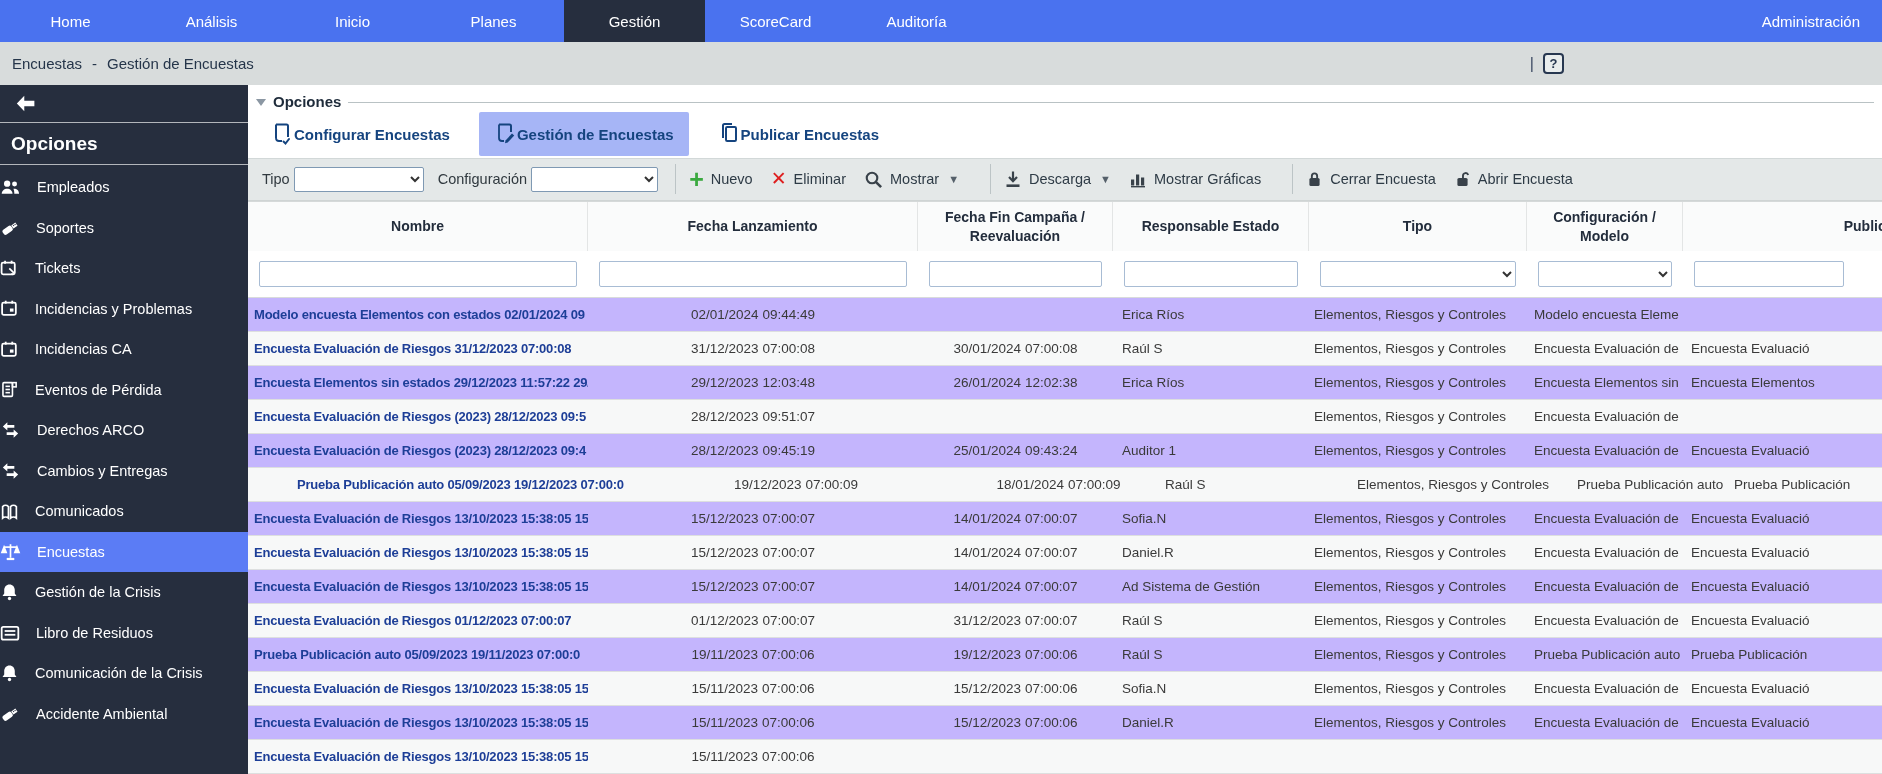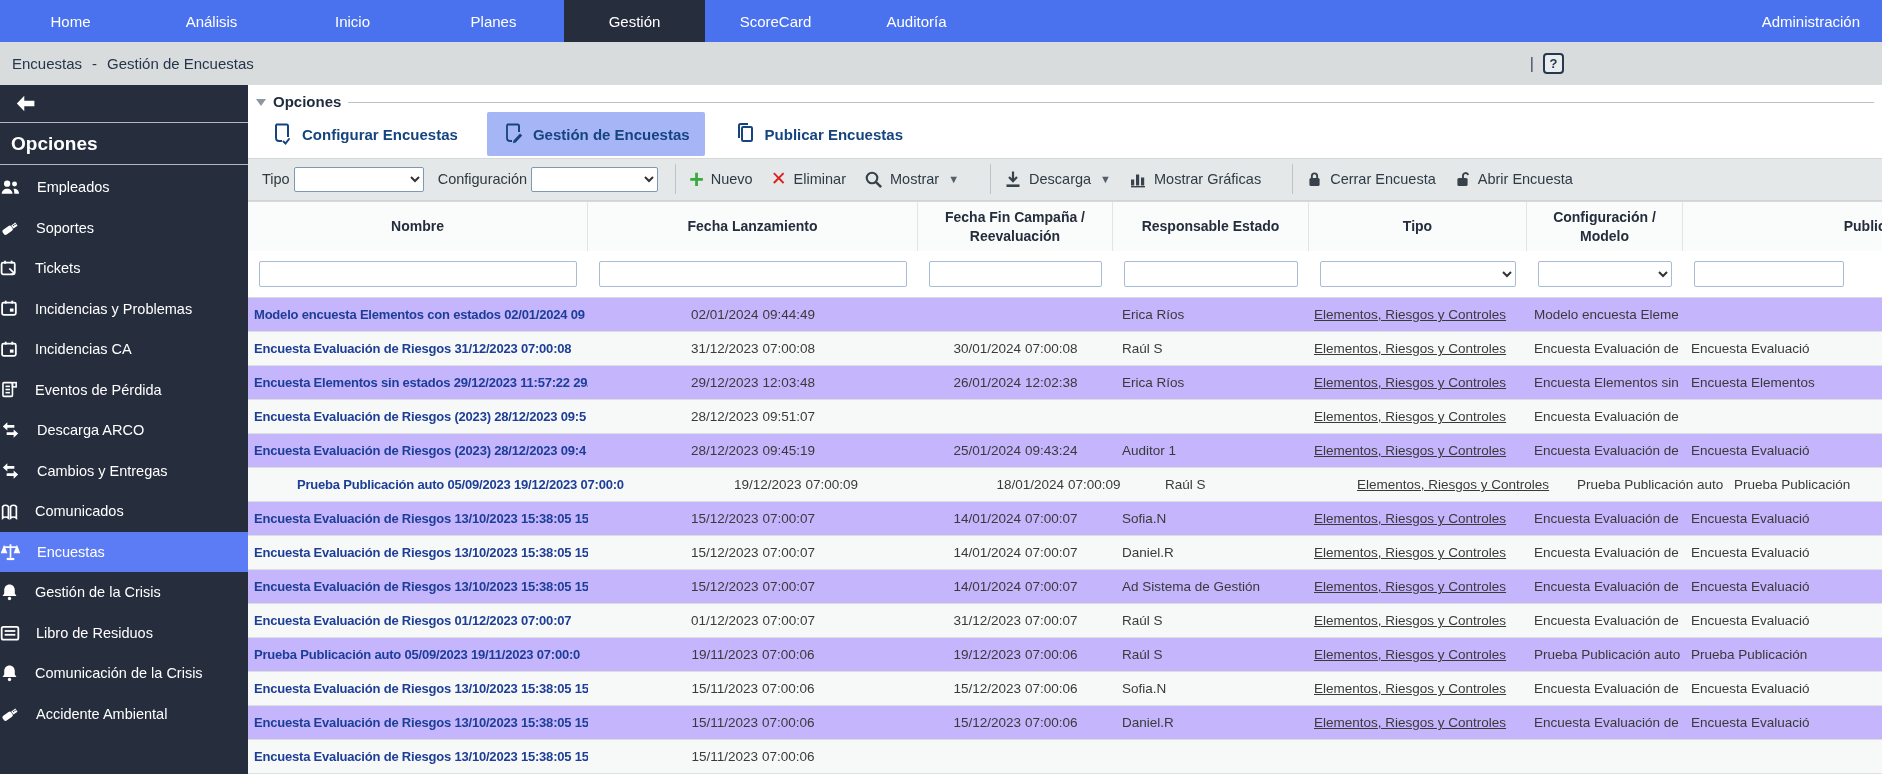--- a/index.html
+++ b/index.html
@@ -43,21 +43,21 @@
   
   .main { flex:1; overflow:hidden; display:flex; flex-direction:column; background:#fff; }
 
   .opt-header { display:flex; align-items:center; gap:7px; padding:8px 8px 0 8px; height:28px; }
   .tri { width:0; height:0; border-left:5.5px solid transparent; border-right:5.5px solid transparent;
          border-top:7px solid #8b97a3; margin-top:1px; cursor:pointer; }
   .opt-title { font-size:15px; font-weight:bold; color:#1e2b3a; }
   .opt-rule { flex:1; border-top:1px solid #b9c2c4; margin-top:2px; }
 
   .tabs { height:52px; display:flex; align-items:center; padding-left:8px; gap:14px; }
-  .tab { display:flex; align-items:center; gap:9px; padding:0 15px; height:44px;
+  .tab { display:flex; align-items:center; gap:1px; padding:0 15px; height:44px;
          font-size:15px; font-weight:bold; color:var(--tabtext); cursor:pointer; border-radius:2px; }
   .tab.active { background:var(--tabbg); }
 
   .toolbar { height:48px; background:var(--strip); border-top:1px solid #d2d8d8; border-bottom:1px solid #cfd4d4;
              display:flex; align-items:center; padding-left:14px; }
   .tool-label { font-size:14.5px; color:#30393f; margin-right:4px; }
   .toolbar select { height:25px; font-size:13px; border:1px solid #7f99b3; border-radius:2px; background:#fff; color:#333; }
   .sel-tipo { width:130px; }
   .sel-conf { width:127px; margin-right:4px; }
   .tool-sep { width:1px; height:30px; background:#bcc4c6; margin:0 13px; }
@@ -79,21 +79,21 @@
   .fc { padding:0 11px; }
   .fc input { width:100%; height:26px; border:1px solid #a8bcd4; border-radius:2px; background:#fff; padding:0 6px; font-size:13px; }
   .fc select { width:100%; height:26px; border:1px solid #a8bcd4; border-radius:2px; background:#fff; font-size:13px; color:#333; }
   .fc.pubf input { width:150px; }
   .t-row { height:34px; align-items:center; border-bottom:1px solid #dddfdf; background:#c4b5fd; cursor:pointer; }
   .t-row:nth-child(even) { background:#f7f8f8; }
   .cell { white-space:nowrap; overflow:hidden; font-size:13.5px; color:#3a3a3a; }
   .cell.name { font-weight:bold; color:var(--link); font-size:13px; padding:0 6px; letter-spacing:-0.2px; }
   .cell.ctr { text-align:center; }
   .cell.resp { padding-left:9px; }
-  .cell.tipo { padding-left:5px;text-decoration:underline; }
+  .cell.tipo { padding-left:5px; }
   .cell.conf { padding-left:7px; }
   .cell.pub  { padding-left:8px; }
 </style>
 </head>
 <body>
 
 <div class="topnav" id="topnav">
     <div class="nav-item">Home</div>
     <div class="nav-item">Análisis</div>
     <div class="nav-item">Inicio</div>
@@ -195,21 +195,21 @@
           </span>
           <span>Eventos de Pérdida</span>
         </div>
         <div class="side-item">
           <span class="icn">
             <svg width="21" height="18" viewBox="0 0 18 16">
               <path d="M6.2 1.2L2.2 4.8l4 3.6V6h6.2V3.6H6.2z" fill="#fff"></path>
               <path d="M11.8 7.6l4 3.6-4 3.6V12.4H5.6V10h6.2z" fill="#fff"></path>
             </svg>
           </span>
-          <span>Descarga ARCO</span>
+          <span>Derechos ARCO</span>
         </div>
         <div class="side-item">
           <span class="icn">
             <svg width="21" height="18" viewBox="0 0 18 16">
               <path d="M6.2 1.2L2.2 4.8l4 3.6V6h6.2V3.6H6.2z" fill="#fff"></path>
               <path d="M11.8 7.6l4 3.6-4 3.6V12.4H5.6V10h6.2z" fill="#fff"></path>
             </svg>
           </span>
           <span>Cambios y Entregas</span>
         </div>

